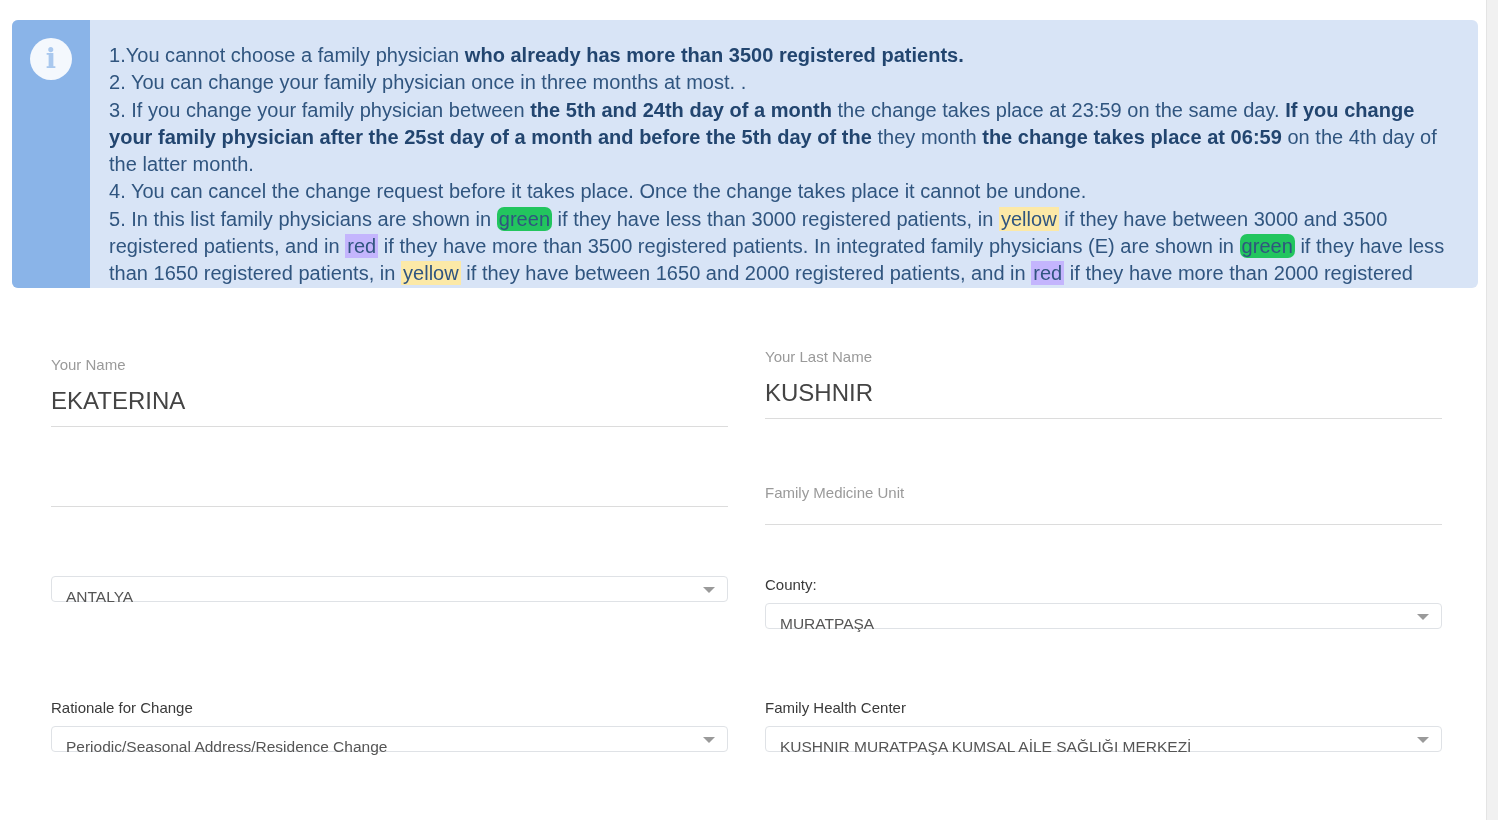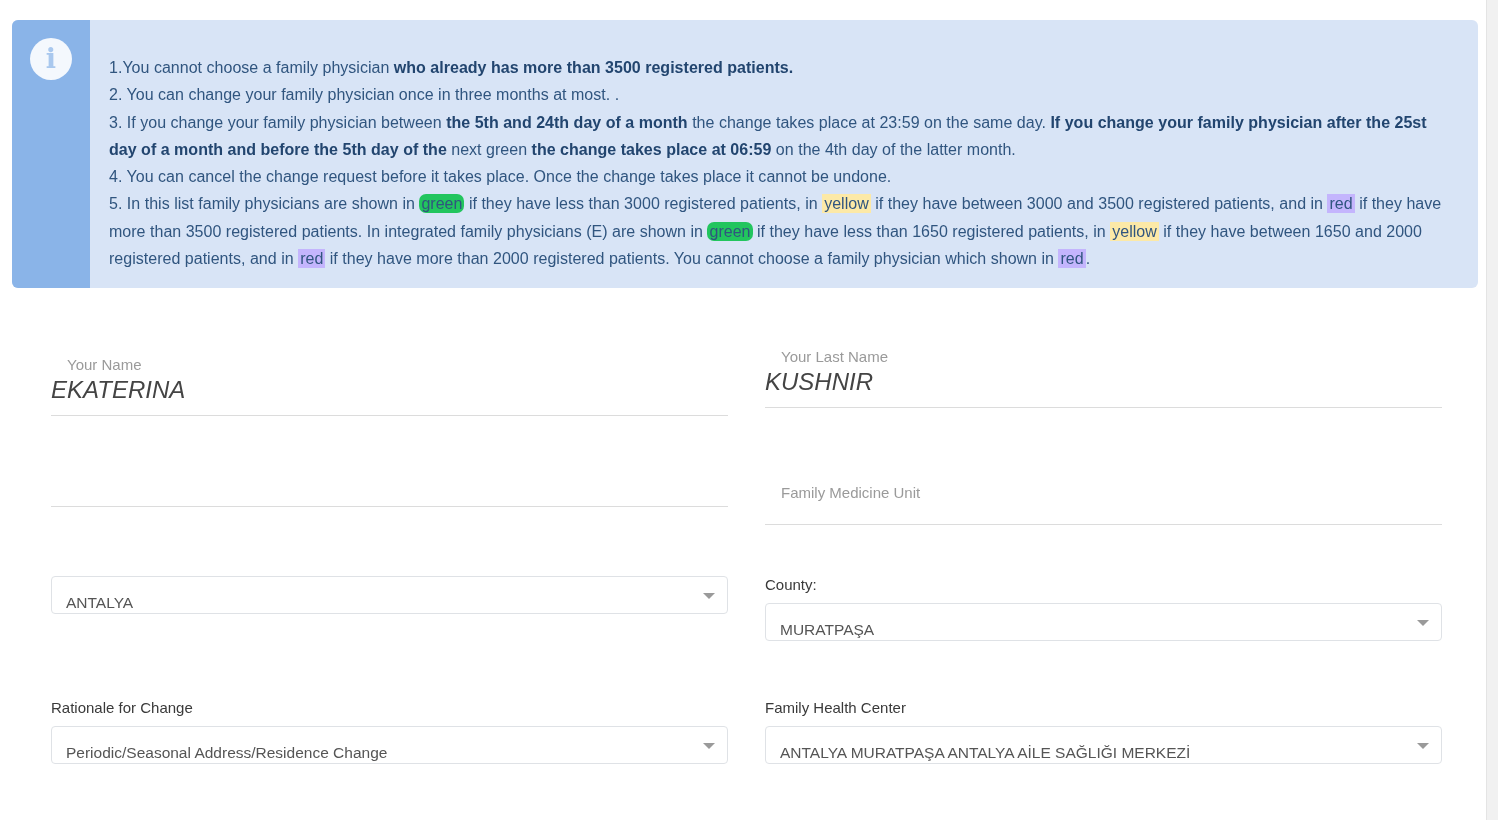--- a/index.html
+++ b/index.html
@@ -40,23 +40,23 @@
   .info-circle .glyph {
     color: #a9c8ee;
     font-family: "DejaVu Serif", serif;
     font-weight: 700;
     font-size: 27px;
     line-height: 1;
     transform: translateY(-1px);
   }
   .info-banner-body {
     flex: 1;
-    padding: 34px 24px 12px 19px;
+    padding: 22px 24px 12px 19px;
     color: #30557f;
-    font-size: 16px;
+    font-size: 20px;
     line-height: 27.3px;
     letter-spacing: 0.02px;
   }
   .rule { margin: 0; }
   .rule b { font-weight: 700; color: #22456f; }
   .hl-green  { background: #22c55e; padding: 1px 2px; border-radius: 7px; }
   .hl-yellow { background: #fce9a7; padding: 1px 2px; }
   .hl-red    { background: #c4b5fd; padding: 1px 2px; }
 
   
@@ -68,49 +68,48 @@
   }
   .col-left  { position: absolute; left: 51px;  width: 677px; }
   .col-right { position: absolute; left: 765px; width: 677px; }
 
   .field-block { position: absolute; width: 100%; }
 
   .float-label {
     font-size: 15px;
     color: #9a9a9a;
     line-height: 18px;
-    margin-left: 16px;
   }
   .float-value {
     font-size: 24px;
     color: #444444;
     line-height: 32px;
+    margin-top: 11px;
     white-space: nowrap;
-    font-style: italic;
   }
   .underline {
     border-bottom: 1px solid #dcdcdc;
     margin-top: 9px;
     height: 0;
   }
   .underline-empty {
     border-bottom: 1px solid #dcdcdc;
     margin-top: 22px;
     height: 0;
   }
 
   .select-label {
     font-size: 15px;
     color: #3a3a3a;
     line-height: 18px;
     margin-bottom: 9px;
   }
   .select-box {
     position: relative;
-    height: 38px;
+    height: 26px;
     border: 1px solid #dfe2e6;
     border-radius: 4px;
     background: #ffffff;
     display: flex;
     align-items: center;
     padding: 16px 34px 0 14px;
   }
   .select-text {
     font-size: 15.5px;
     color: #555555;
@@ -153,21 +152,21 @@
     <div class="info-circle">
       <span class="glyph">i</span>
     </div>
   </div>
   <div class="info-banner-body">
 
     <p class="rule"><span>1.You cannot choose a family physician </span><b>who already has more than 3500 registered patients.</b></p>
 
     <p class="rule"><span>2. You can change your family physician once in three months at most. .</span></p>
 
-    <p class="rule"><span>3. If you change your family physician between </span><b>the 5th and 24th day of a month</b><span> the change takes place at 23:59 on the same day. </span><b>If you change your family physician after the 25st day of a month and before the 5th day of the</b><span> next green </span><b>the change takes place at 06:59</b><span> on the 4th day of the latter month.</span></p>
+    <p class="rule"><span>3. If you change your family physician between </span><b>the 5th and 24th day of a month</b><span> the change takes place at 23:59 on the same day. </span><b>If you change your family physician after the 25st day of a month and before the 5th day of the</b><span> they month </span><b>the change takes place at 06:59</b><span> on the 4th day of the latter month.</span></p>
 
     <p class="rule"><span>4. You can cancel the change request before it takes place. Once the change takes place it cannot be undone.</span></p>
 
     <p class="rule"><span>5. In this list family physicians are shown in </span><span class="hl-green">green</span><span> if they have less than 3000 registered patients, in </span><span class="hl-yellow">yellow</span><span> if they have between 3000 and 3500 registered patients, and in </span><span class="hl-red">red</span><span> if they have more than 3500 registered patients. In integrated family physicians (E) are shown in </span><span class="hl-green">green</span><span> if they have less than 1650 registered patients, in </span><span class="hl-yellow">yellow</span><span> if they have between 1650 and 2000 registered patients, and in </span><span class="hl-red">red</span><span> if they have more than 2000 registered patients. You cannot choose a family physician which shown in </span><span class="hl-red">red</span><span>.</span></p>
 
   </div>
 </div>
 
 <div class="form-area">
 
@@ -217,21 +216,21 @@
       <div class="select-label">County:</div>
       <div class="select-box">
         <span class="select-text">MURATPAŞA</span>
         <span class="select-arrow"></span>
       </div>
     </div>
 
     <div class="field-block" style="top:411px;">
       <div class="select-label">Family Health Center</div>
       <div class="select-box">
-        <span class="select-text">ANTALYA MURATPAŞA ANTALYA AİLE SAĞLIĞI MERKEZİ</span>
+        <span class="select-text">KUSHNIR MURATPAŞA KUMSAL AİLE SAĞLIĞI MERKEZİ</span>
         <span class="select-arrow"></span>
       </div>
     </div>
 
   </div>
 </div>
 
 <div class="scrollbar-track">
   <div class="scrollbar-thumb"></div>
 </div>

